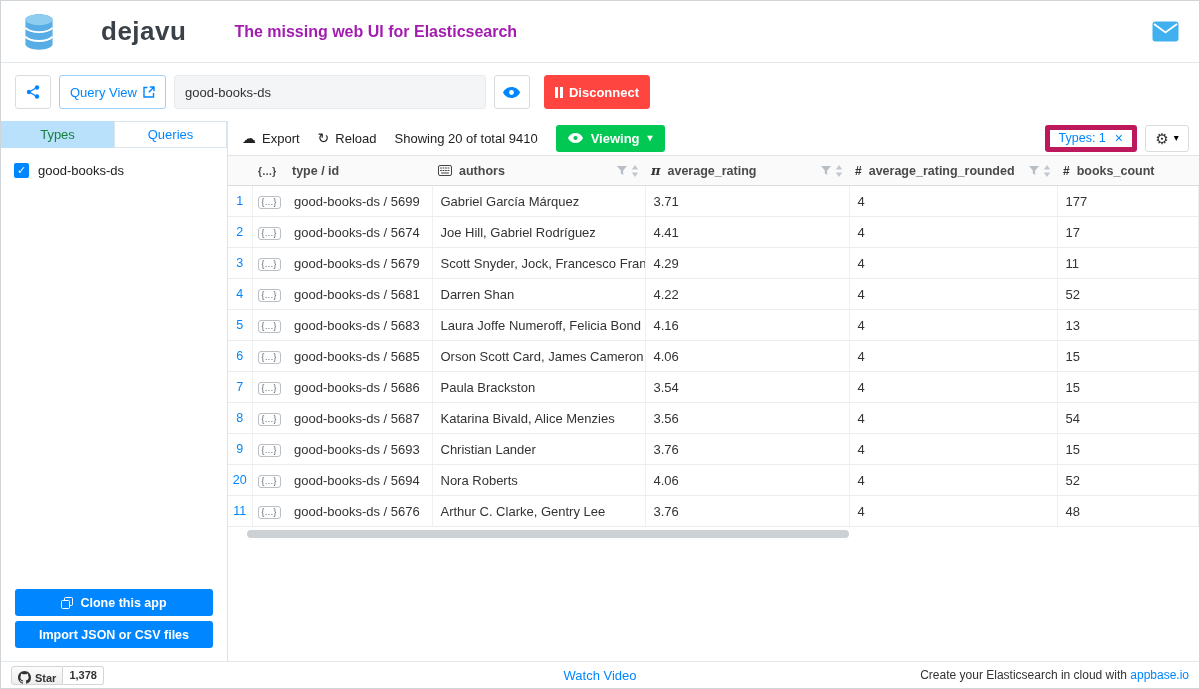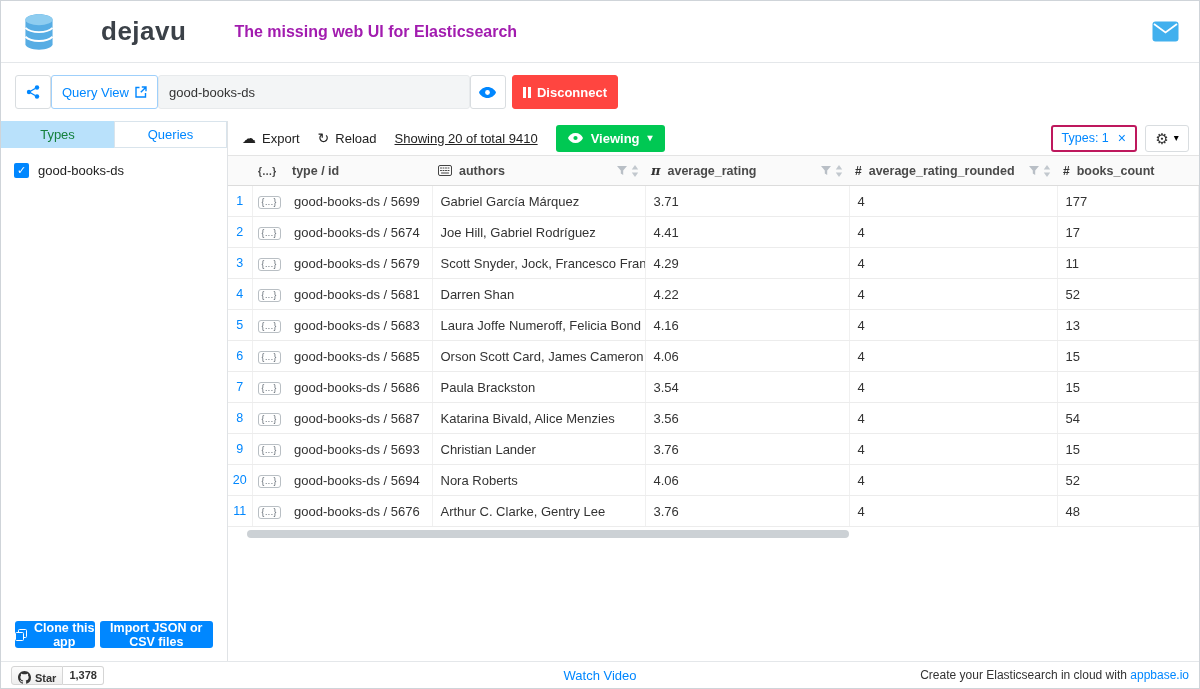--- a/index.html
+++ b/index.html
@@ -11,21 +11,21 @@
   .app { width:1200px; height:689px; border:1px solid #cfd4d9; display:flex; flex-direction:column; background:#fff; }
 
   
   .top-header { height:62px; flex:none; border-bottom:1px solid #e4e7ea; display:flex; align-items:center; padding:0 20px;gap:32px; }
   .logo { margin-right:12px; display:flex; align-items:center; }
   .brand { font-size:26px; font-weight:700; color:#3b4148; letter-spacing:.5px; margin-right:16px; }
   .tagline { font-size:16px; font-weight:700; color:#a21caf; }
   .mail-btn { margin-left:auto; background:none; border:none; cursor:pointer; display:flex; }
 
   
-  .connect-bar { height:58px; flex:none; display:flex; align-items:center; gap:0; padding:0 14px; }
+  .connect-bar { height:58px; flex:none; display:flex; align-items:center; gap:8px; padding:0 14px; }
   .btn { height:34px; border:1px solid #d9dde0; background:#fff; border-radius:3px; font-size:13px; font-family:inherit;
          display:inline-flex; align-items:center; gap:6px; padding:0 10px; cursor:pointer; color:#333; }
   .btn-icononly { width:36px; justify-content:center; padding:0; }
   .btn-outline-blue { border-color:#9fd0fb; color:#0087ff; font-weight:400; }
   .input { height:34px; background:#f3f5f6; border:1px solid #e7eaec; border-radius:3px; font-size:13px; color:#333;
            padding:0 10px; font-family:inherit; }
   .input-appname { width:312px; }
   .input-url { flex:1; color:#444; }
   .btn-disconnect { background:#ff4540; border-color:#ff4540; color:#fff; font-weight:700; margin-left:6px; }
   .pause-icon { display:inline-flex; gap:2px; }
@@ -36,35 +36,35 @@
 
   
   .sidebar { width:227px; flex:none; border-right:1px solid #e0e3e6; position:relative; background:#fff; }
   .side-tabs { display:flex; height:27px; font-size:13px; }
   .side-tab { flex:1; display:flex; align-items:center; justify-content:center; cursor:pointer;
               border:1px solid #d9e4ec; background:#fff; color:#0087ff; }
   .side-tab.active { background:#b9e1fb; border-color:#b9e1fb; color:#15803d; }
   .type-item { display:flex; align-items:center; gap:9px; padding:15px 13px; font-size:13px; color:#222; cursor:pointer; }
   .checkbox { width:15px; height:15px; background:#0087ff; border-radius:2px; color:#fff; font-size:11px;
               line-height:15px; text-align:center; flex:none; cursor:pointer; }
-  .sidebar-buttons { position:absolute; left:14px; right:14px; bottom:13px; display:flex; flex-direction:row; gap:5px; }
+  .sidebar-buttons { position:absolute; left:14px; right:14px; bottom:13px; display:flex; flex-direction:column; gap:5px; }
   .btn-primary { background:#0087ff; border:none; color:#fff; height:27px; border-radius:3px; font-size:12.5px;
                  font-weight:700; display:flex; align-items:center; justify-content:center; gap:7px; cursor:pointer; font-family:inherit; }
 
   
   .main { flex:1; display:flex; flex-direction:column; min-width:0; }
   .main-toolbar { height:34px; flex:none; display:flex; align-items:center; gap:18px; padding:0 10px 0 14px; }
   .tool-item { display:flex; align-items:center; gap:6px; font-size:13px; color:#222; cursor:pointer; background:none; border:none; font-family:inherit; }
-  .tool-text { font-size:13px; color:#222;text-decoration:underline; }
+  .tool-text { font-size:13px; color:#222; }
   .glyph { font-size:14px; line-height:1; }
   .btn-viewing { background:#00c853; border:none; color:#fff; height:27px; padding:0 12px; border-radius:3px;
                  font-weight:700; font-size:13px; display:inline-flex; align-items:center; gap:8px; cursor:pointer; font-family:inherit; }
   .caret { font-size:10px; line-height:1; }
   .right-tools { margin-left:auto; display:flex; gap:8px; }
-  .btn-types { height:27px; border:2px solid #be185d; background:#fff; color:#0087ff; border-radius:3px;
+  .btn-types { height:27px; border:5px solid #be185d; background:#fff; color:#0087ff; border-radius:3px;
                font-size:12.5px; display:inline-flex; align-items:center; gap:9px; padding:0 9px; cursor:pointer; font-family:inherit; }
   .chip-close { font-size:14px; line-height:1; cursor:pointer; }
   .btn-gear { height:27px; min-width:44px; border:1px solid #d9dde0; background:#fff; border-radius:3px;
               display:inline-flex; align-items:center; justify-content:center; gap:5px; cursor:pointer; font-family:inherit; }
   .gear-glyph { font-size:15px; line-height:1; color:#333; }
 
   
   .table-wrap { position:relative; }
   table { border-collapse:collapse; width:100%; table-layout:fixed; font-size:13px; }
   thead th { background:#fafafa; height:30px; border-top:1px solid #e4e4e4; border-bottom:1px solid #dcdcdc;

